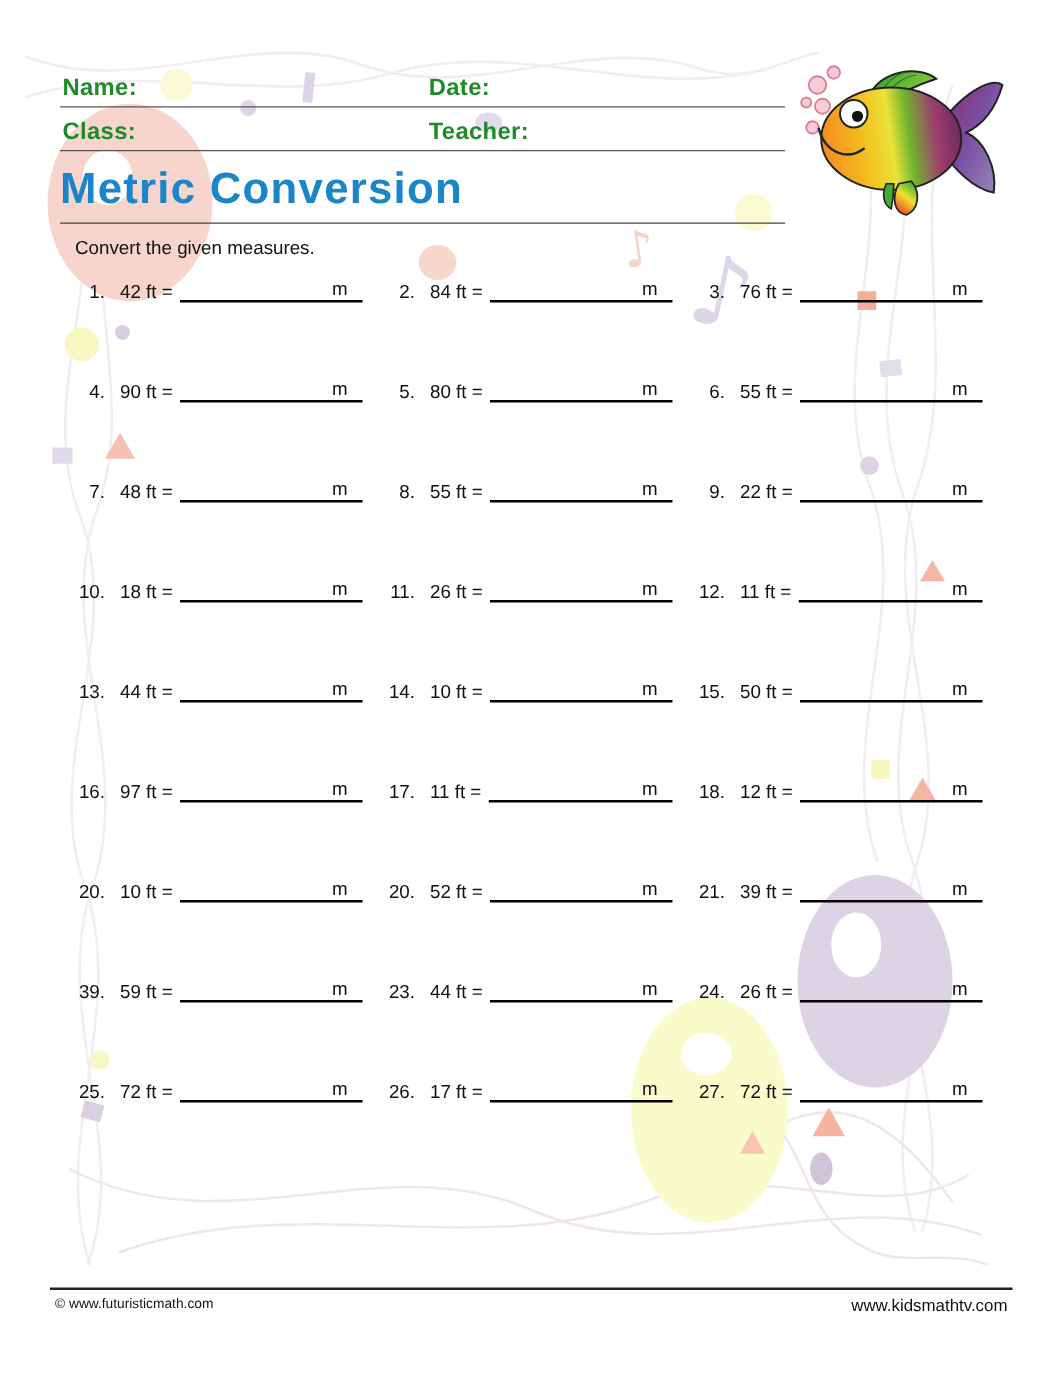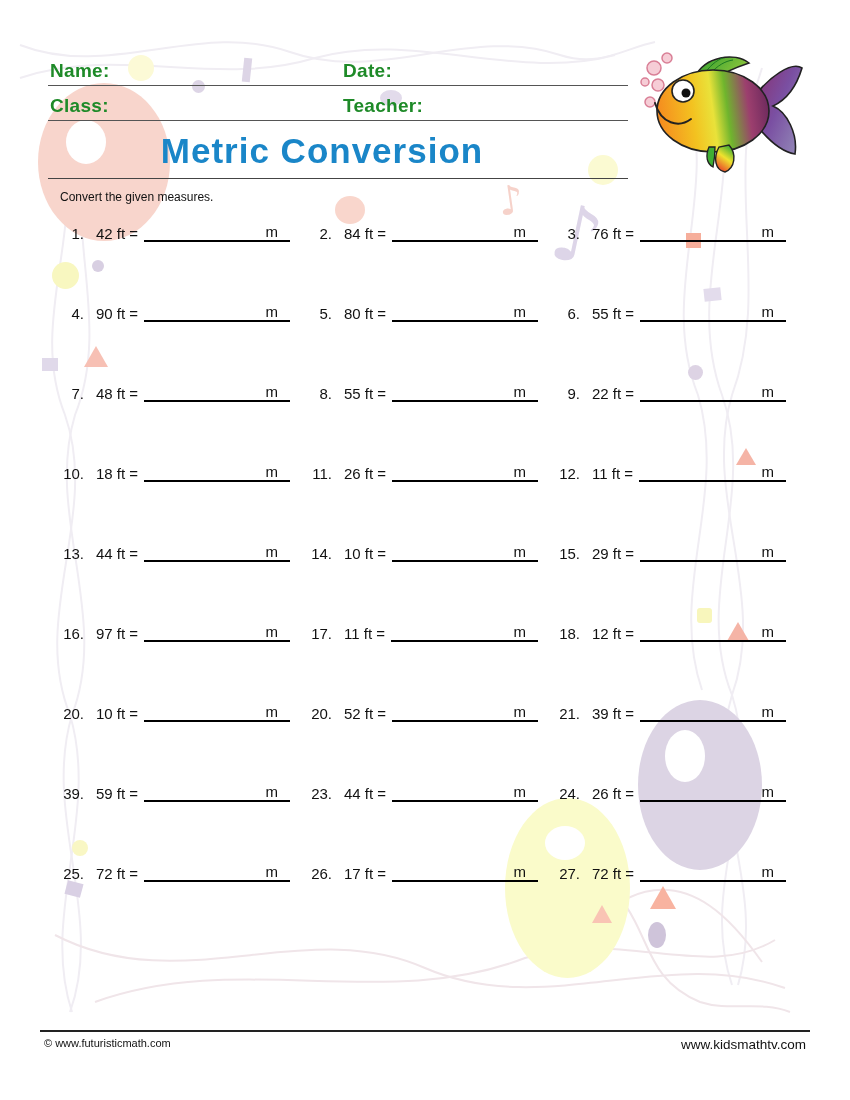--- a/index.html
+++ b/index.html
@@ -20,25 +20,25 @@
   .hole{position:absolute;background:#fff;border-radius:50%;}
   .tri{width:0;height:0;background:none!important;}
   .note-glyph{position:absolute;line-height:1;pointer-events:none;
     font-family:"DejaVu Sans",sans-serif;}
   
   .header-row{position:absolute;left:48px;width:580px;height:28px;
     border-bottom:1.5px solid #555;z-index:3;}
   .hlabel{position:absolute;left:2px;bottom:3px;
     font-size:19px;font-weight:bold;color:var(--green);letter-spacing:.3px;}
   .hlabel.second{left:295px;}
-  .title{position:absolute;left:32px;top:131px;width:580px;text-align:center;
+  .title{position:absolute;left:48px;top:131px;width:580px;
     font-size:35px;font-weight:bold;color:var(--blue);letter-spacing:1px;z-index:3;}
   .title-rule{position:absolute;left:48px;top:178px;width:580px;
     border-top:1.5px solid #444;z-index:3;}
-  .instruction{position:absolute;left:60px;top:190px;font-size:12px;z-index:3;}
+  .instruction{position:absolute;left:60px;top:190px;font-size:15px;z-index:3;}
   
   .problems{position:absolute;left:58px;top:218px;width:728px;z-index:3;
     display:grid;grid-template-columns:repeat(3,1fr);column-gap:16px;
     grid-auto-rows:80px;}
   .problem{display:flex;align-items:flex-end;height:24px;font-size:15px;}
   .pnum{min-width:26px;text-align:right;margin-right:12px;}
   .pexpr{white-space:nowrap;margin-right:6px;text-align:center;}
   .blank{flex:1;height:22px;border-bottom:2px solid #000;
     display:flex;align-items:flex-end;justify-content:flex-end;
     padding-right:12px;}
@@ -282,21 +282,21 @@
     <div class="problem">
       <span class="pnum">14.</span>
       <span class="pexpr">10 ft =</span>
       <span class="blank">
         <span class="unit">m</span>
       </span>
     </div>
 
     <div class="problem">
       <span class="pnum">15.</span>
-      <span class="pexpr">29 ft =</span>
+      <span class="pexpr">50 ft =</span>
       <span class="blank">
         <span class="unit">m</span>
       </span>
     </div>
 
     <div class="problem">
       <span class="pnum">16.</span>
       <span class="pexpr">97 ft =</span>
       <span class="blank">
         <span class="unit">m</span>

